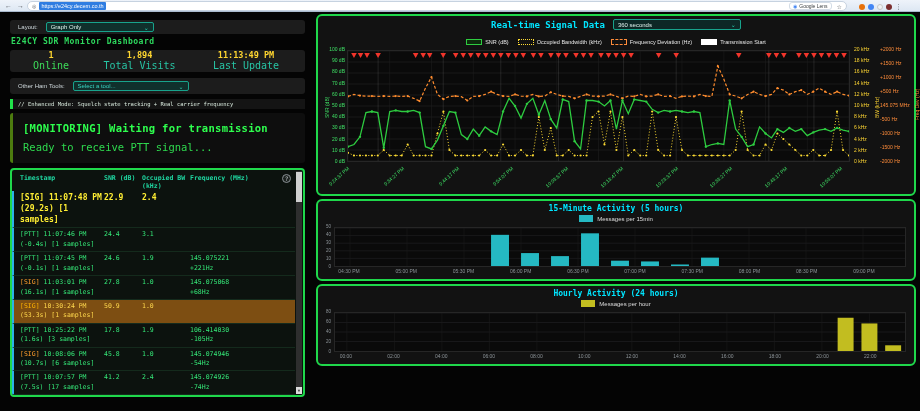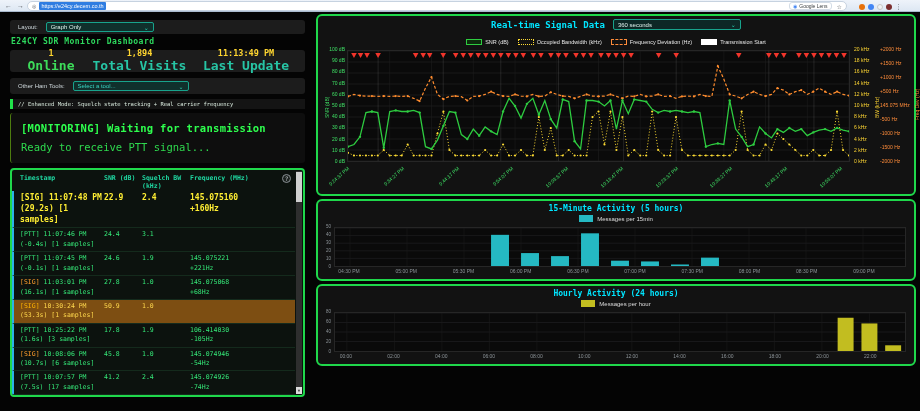--- a/index.html
+++ b/index.html
@@ -25,25 +25,25 @@
   .dd{background:#10302c;border:1px solid #18a38c;border-radius:2px;color:#dff1ec;font-size:6px;height:10px;display:flex;align-items:center;justify-content:space-between;padding:0 4px;font-family:"Liberation Sans",sans-serif;cursor:pointer}
   .dd .chev{color:#2ad2b4;font-size:6px;margin-left:6px}
   #layout-dd{width:108px}
   #title{position:absolute;left:11px;top:37px;font-size:8px;font-weight:bold;color:#2ed95e;letter-spacing:.5px}
   #stats{left:10px;top:50px;width:295px;height:22px;display:flex;align-items:center;padding:0 10px}
   .stat{display:flex;flex-direction:column;align-items:center;line-height:1.2}
   .stat:nth-child(1){width:62px}
   .stat:nth-child(2){flex:1}
   .stat:nth-child(3){width:98px}
   .stat .v{color:#ffd630;font-size:8.5px;font-weight:bold}
-  .stat .l{font-size:13px;font-weight:bold}
+  .stat .l{font-size:10px;font-weight:normal}
   #tools-bar{left:10px;top:78px;width:295px;height:16px;display:flex;align-items:center;padding:0 8px;gap:8px}
   #tools-dd{width:116px;color:#39d3c0}
   #enh{position:absolute;left:10px;top:99px;width:295px;height:10px;background:#141414;border-left:3px solid #20e24a;color:#d7e8dc;font-size:5.5px;line-height:10px;padding-left:5px;white-space:nowrap;overflow:hidden}
-  #monitor{left:10px;top:113px;width:295px;height:50px;background:#0e0e0e;border-left:1px solid #4d7c0f;padding:9px 10px}
+  #monitor{left:10px;top:113px;width:295px;height:50px;background:#0e0e0e;border-left:3px solid #4d7c0f;padding:9px 10px}
   #mon1{color:#2eff4e;font-size:10.5px;font-weight:bold;letter-spacing:.3px}
   #mon2{color:#2ed94e;font-size:10.5px;margin-top:7px}
 
   
   #tablep{position:absolute;left:10px;top:168px;width:295px;height:229px;background:#0c120e;border:2px solid #1fd84b;border-radius:4px;overflow:hidden}
   #thead{display:grid;grid-template-columns:84px 38px 48px 1fr;padding:4px 16px 1px 8px;color:#1fd6a0;font-size:6.5px;font-weight:bold;line-height:1.3}
   #help{position:absolute;top:4px;right:12px;width:9px;height:9px;border:1px solid #8a9094;border-radius:50%;color:#c7cdd1;font-size:6px;line-height:8px;text-align:center;background:#1d2320;cursor:pointer}
   #rows{position:absolute;left:0;right:8px;top:21px;bottom:0;overflow:hidden}
   .row{display:grid;grid-template-columns:84px 38px 48px 1fr;padding:2px 2px 2px 6px;border-left:2px solid #2bb3e8;border-bottom:1px solid #142a1c;font-size:6.5px;line-height:1.45}
   .row .freq{white-space:pre-line}
@@ -142,31 +142,29 @@
 
 <div id="monitor" class="lpanel">
   <div id="mon1">[MONITORING] Waiting for transmission</div>
   <div id="mon2">Ready to receive PTT signal...</div>
 </div>
 
 <div id="tablep">
   <div id="thead">
       <div>Timestamp</div>
       <div>SNR (dB)</div>
-      <div>Squelch BW (kHz)</div>
+      <div>Occupied BW (kHz)</div>
       <div>Frequency (MHz)</div>
     </div>
   <div id="help">?</div>
   <div id="rows">
       <div class="row yellow latest">
         <div class="ts"><span class="tag">[SIG]</span> 11:07:48 PM (29.2s) [1 samples]</div>
         <div>22.9</div>
         <div>2.4</div>
-        <div class="freq">145.075160
-+160Hz</div>
       </div>
       <div class="row green">
         <div class="ts"><span class="tag">[PTT]</span> 11:07:46 PM (-0.4s) [1 samples]</div>
         <div>24.4</div>
         <div>3.1</div>
       </div>
       <div class="row green">
         <div class="ts"><span class="tag">[PTT]</span> 11:07:45 PM (-0.1s) [1 samples]</div>
         <div>24.6</div>
         <div>1.9</div>

